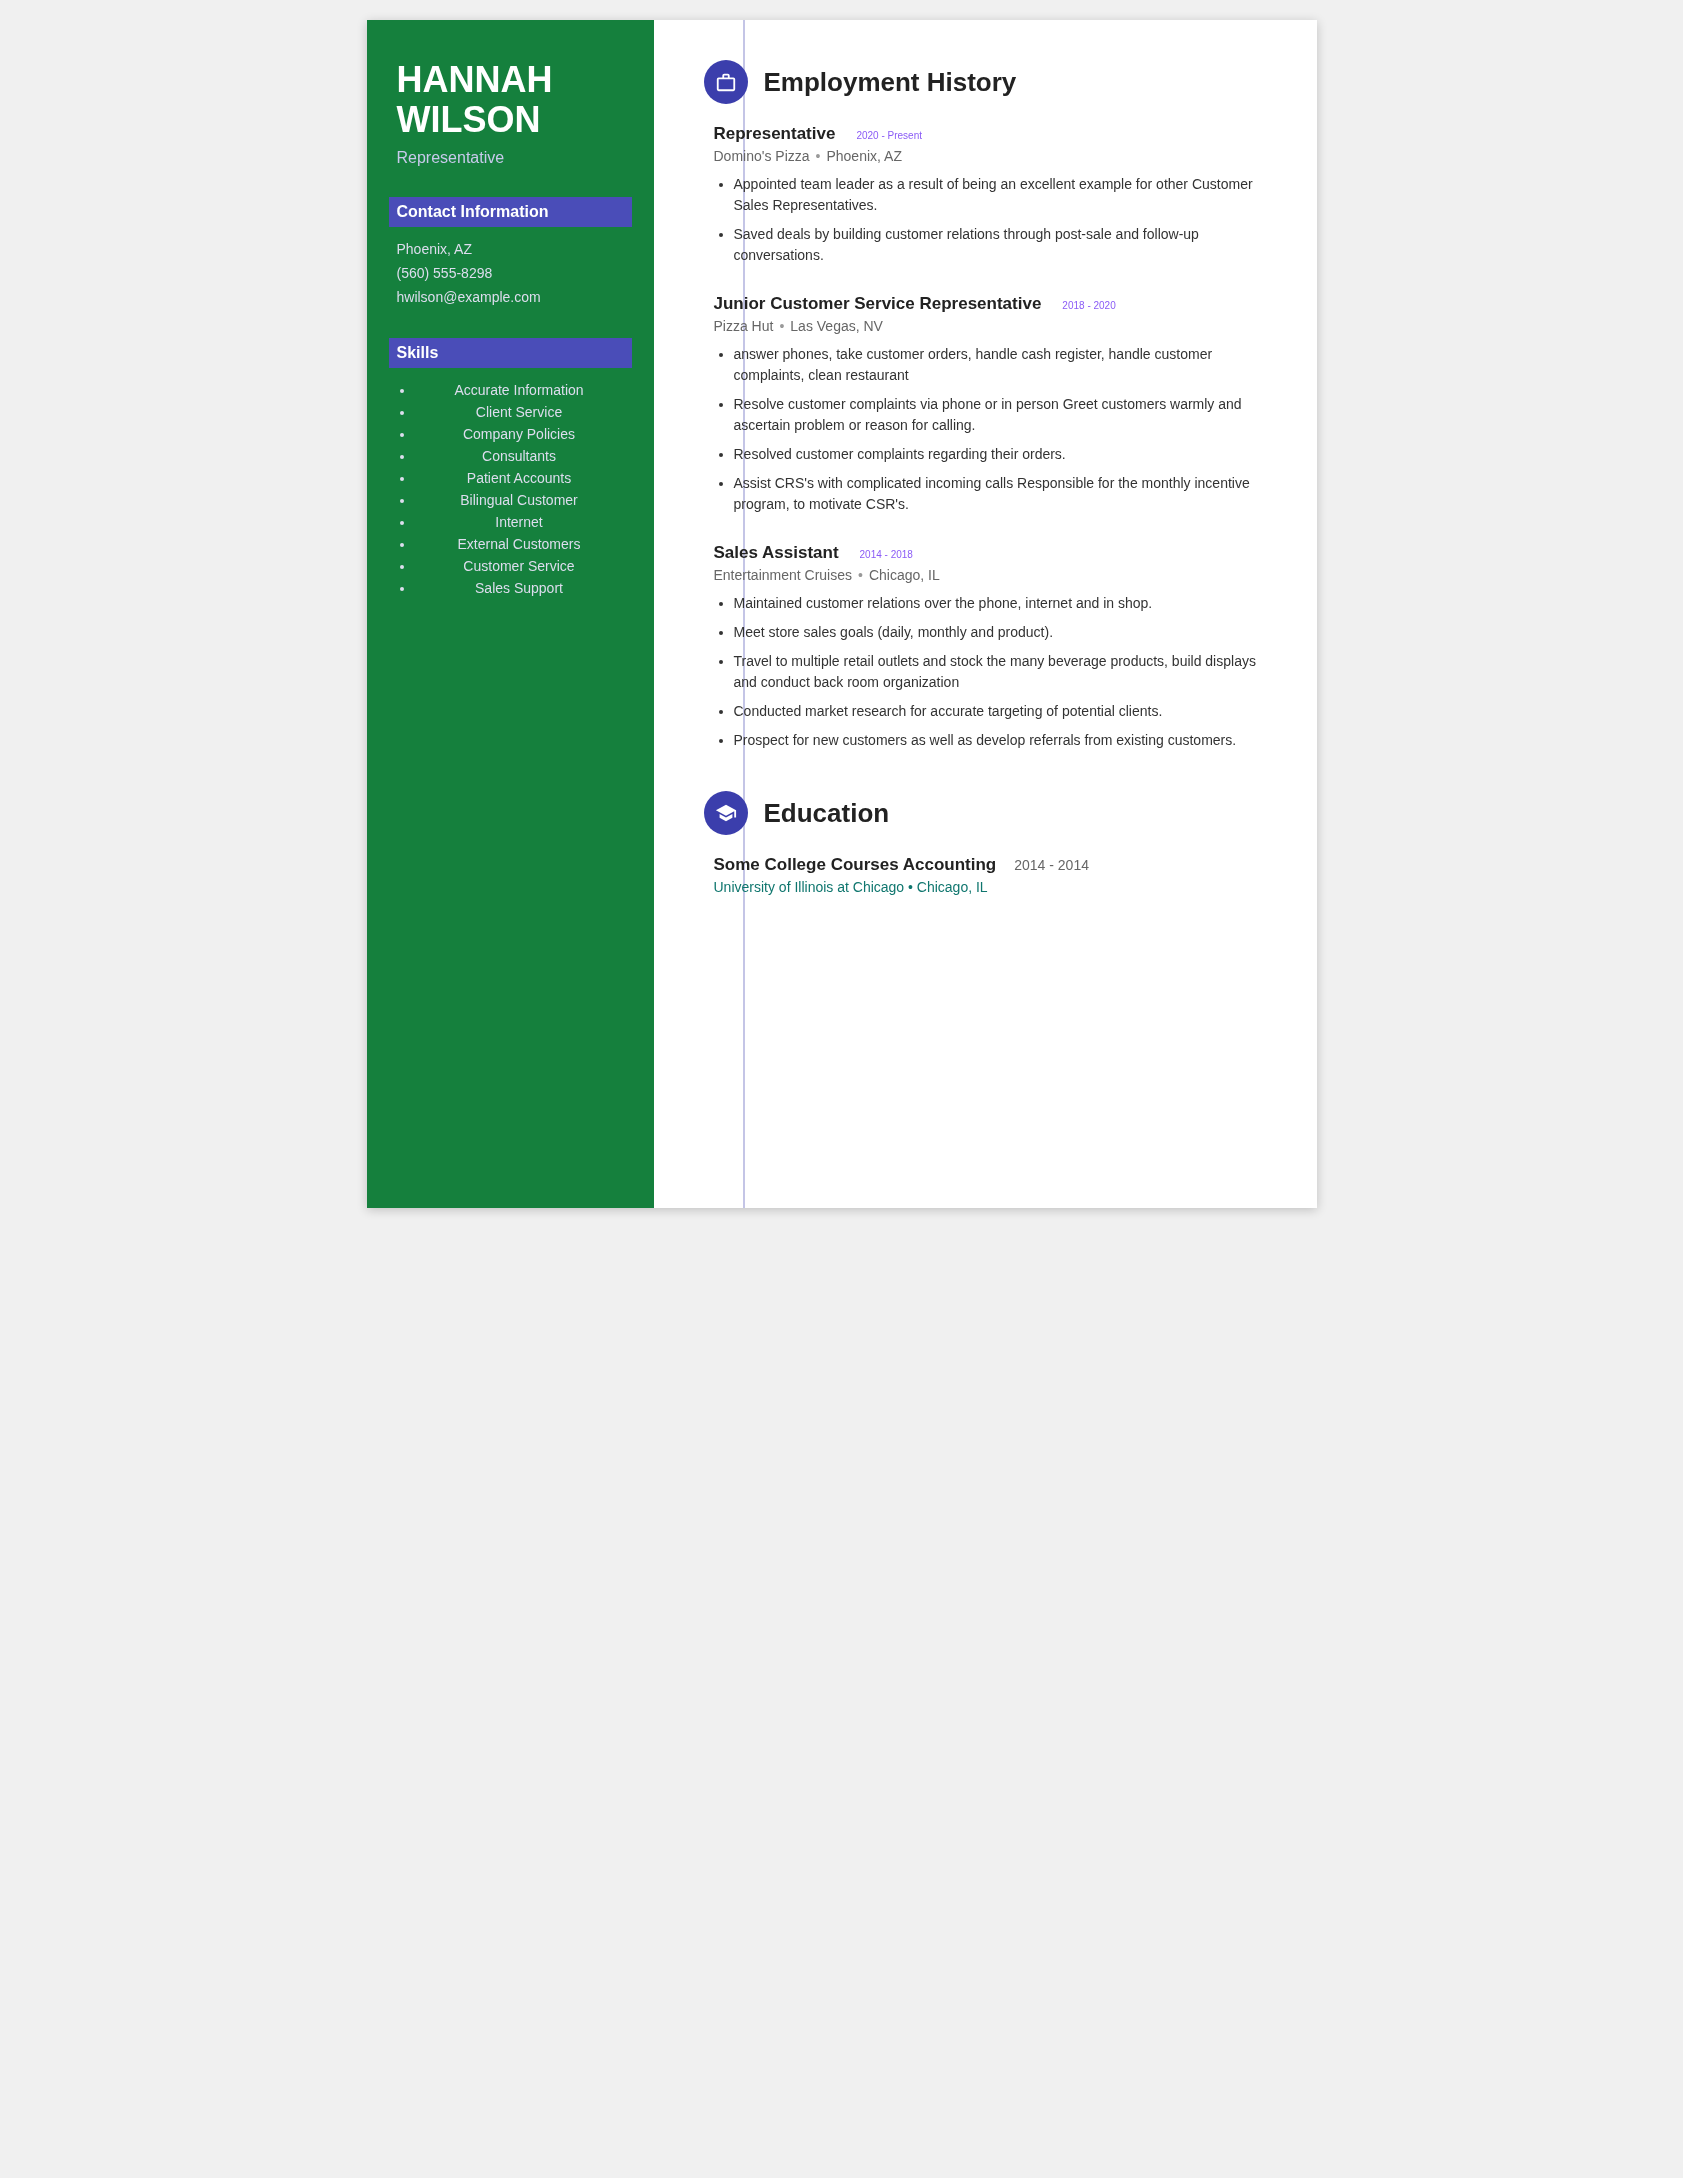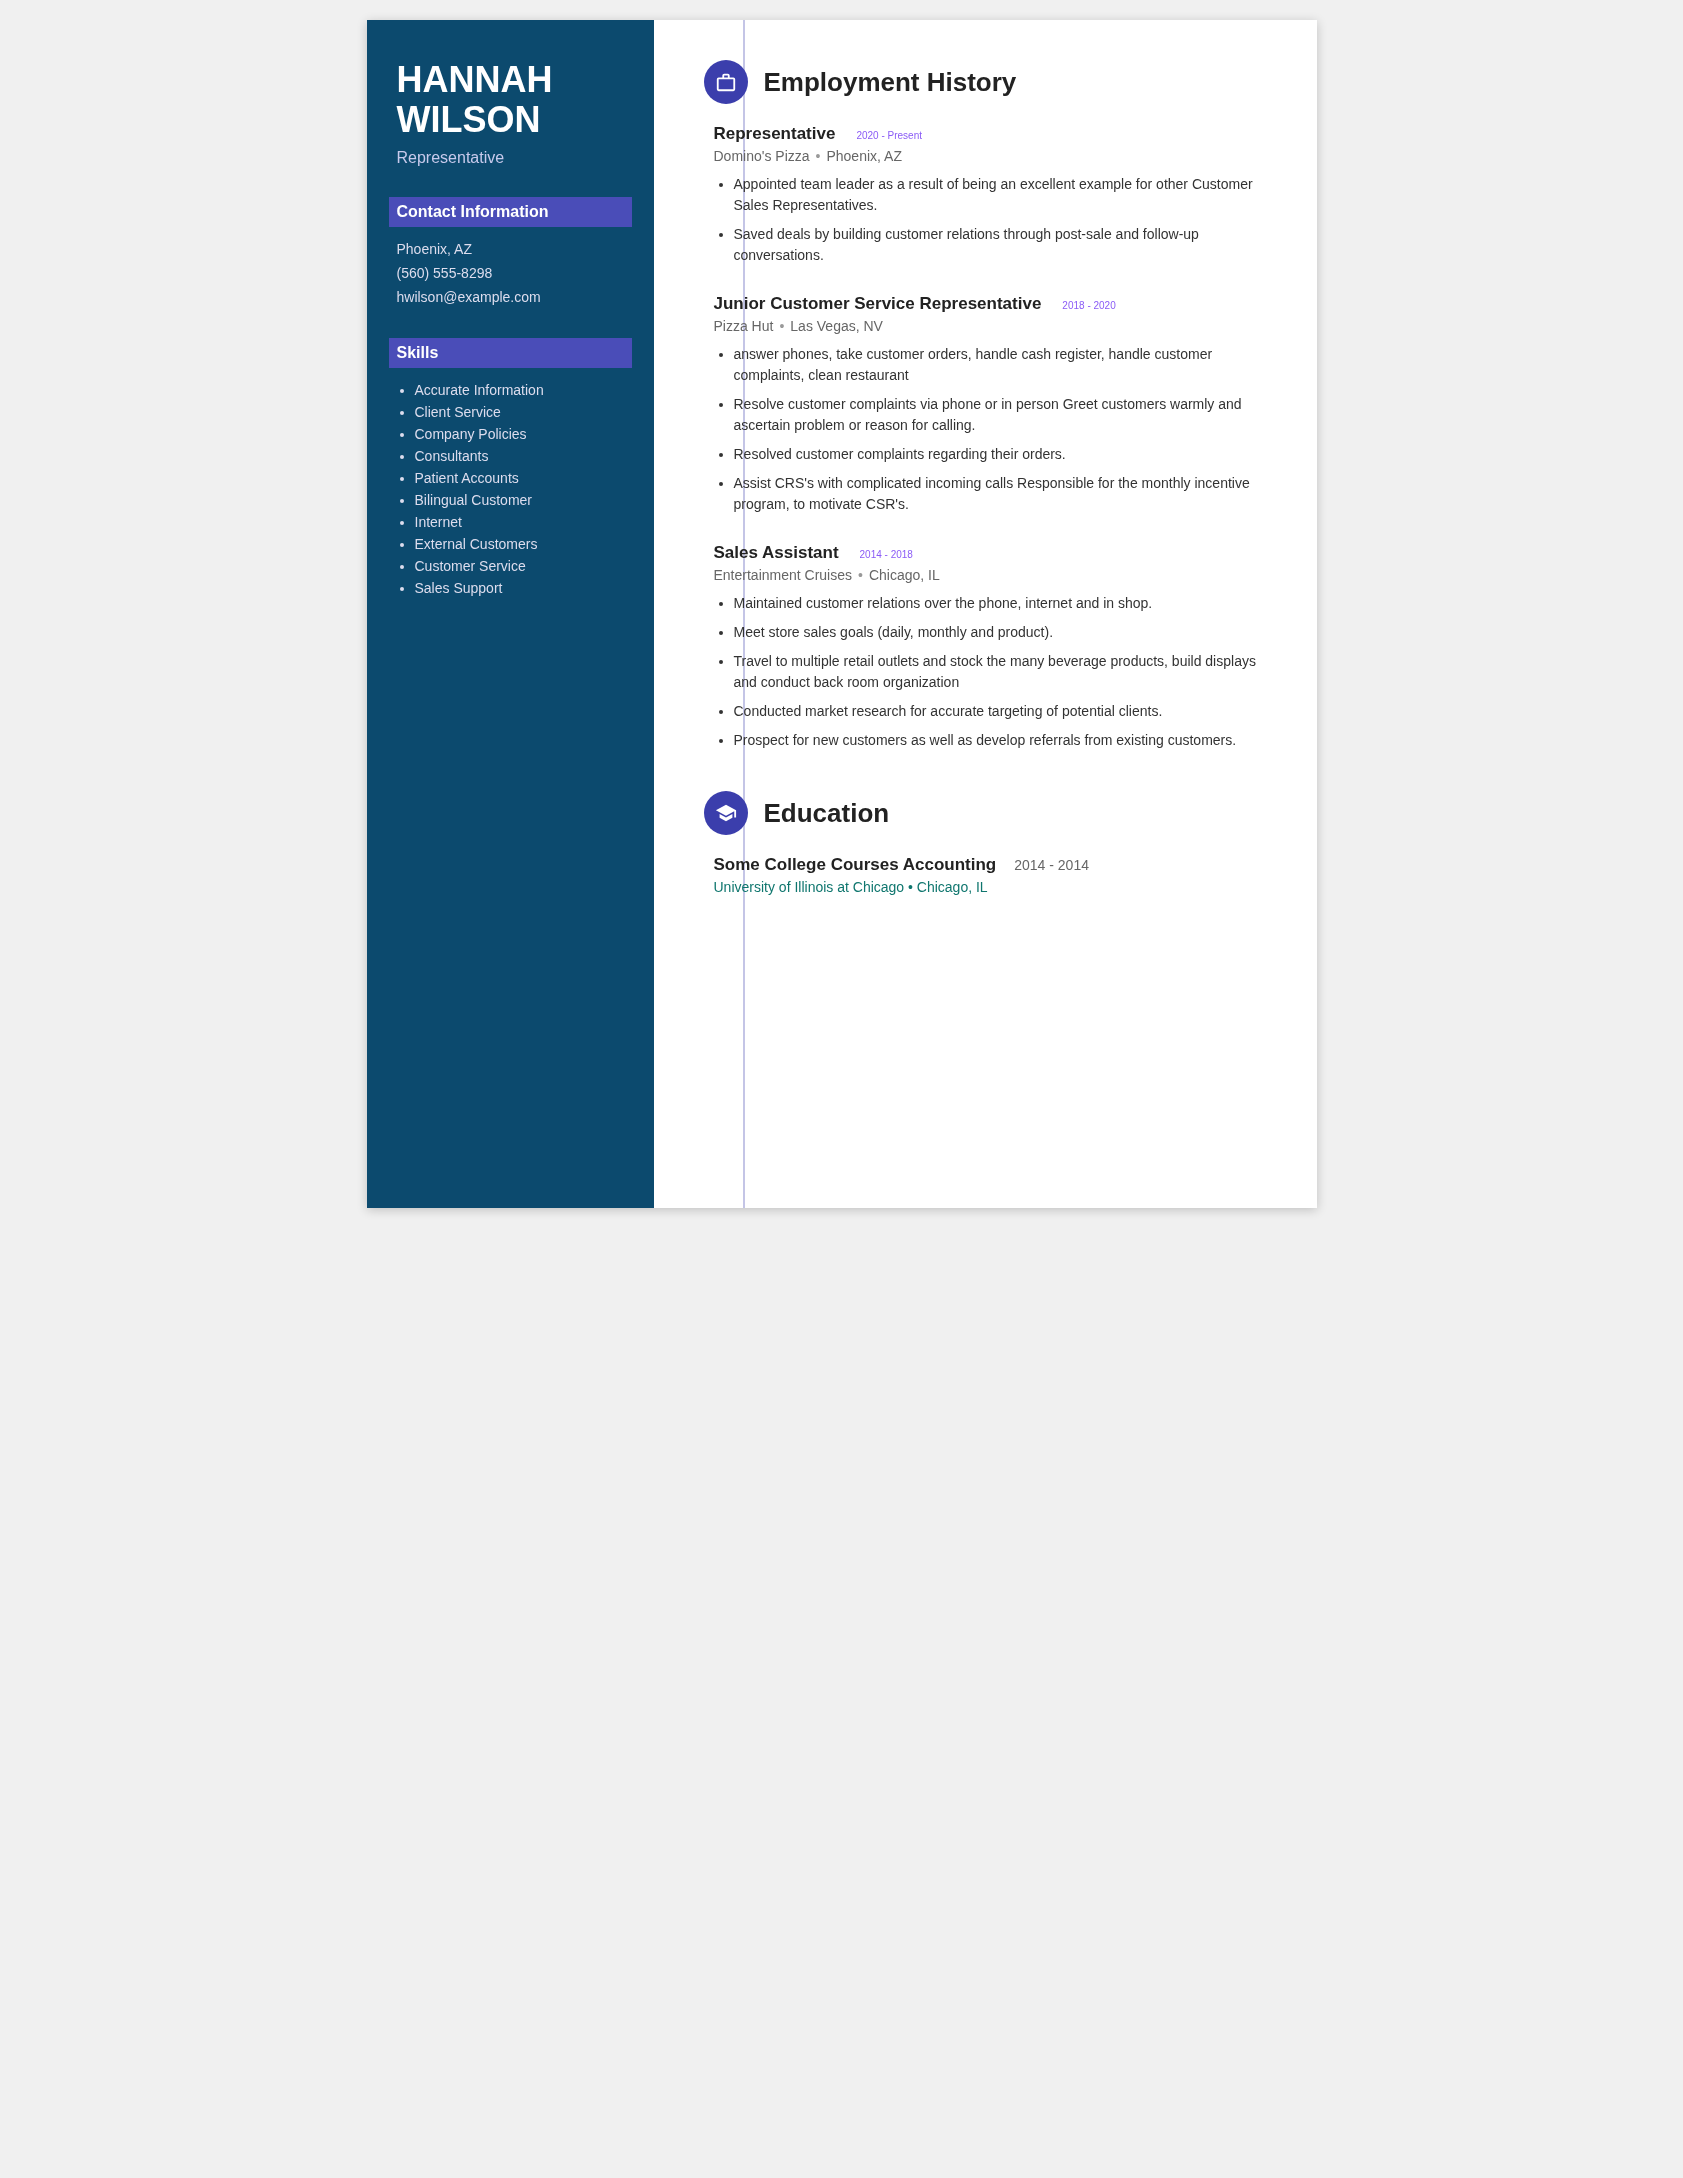--- a/index.html
+++ b/index.html
@@ -16,21 +16,21 @@
       display: flex;
       width: 950px;
       min-height: 1188px;
       background: #fff;
       box-shadow: 0 2px 10px rgba(0,0,0,0.2);
     }
     
     .sidebar {
       width: 287px;
       min-width: 287px;
-      background: #0c4a6e;
+      background: #15803d;
       color: #fff;
       padding: 40px 30px;
       display: flex;
       flex-direction: column;
     }
     .sidebar-name {
       font-size: 36px;
       font-weight: 900;
       line-height: 1.1;
       color: #fff;
@@ -57,20 +57,21 @@
       margin-right: -8px;
     }
     .contact-item {
       font-size: 14px;
       color: #dde;
       margin-bottom: 8px;
     }
     .skills-list {
       list-style: disc;
       padding-left: 18px;
+      text-align: center;
     }
     .skills-list li {
       font-size: 14px;
       color: #dde;
       margin-bottom: 6px;
     }
 
     
     .main {
       flex: 1;

